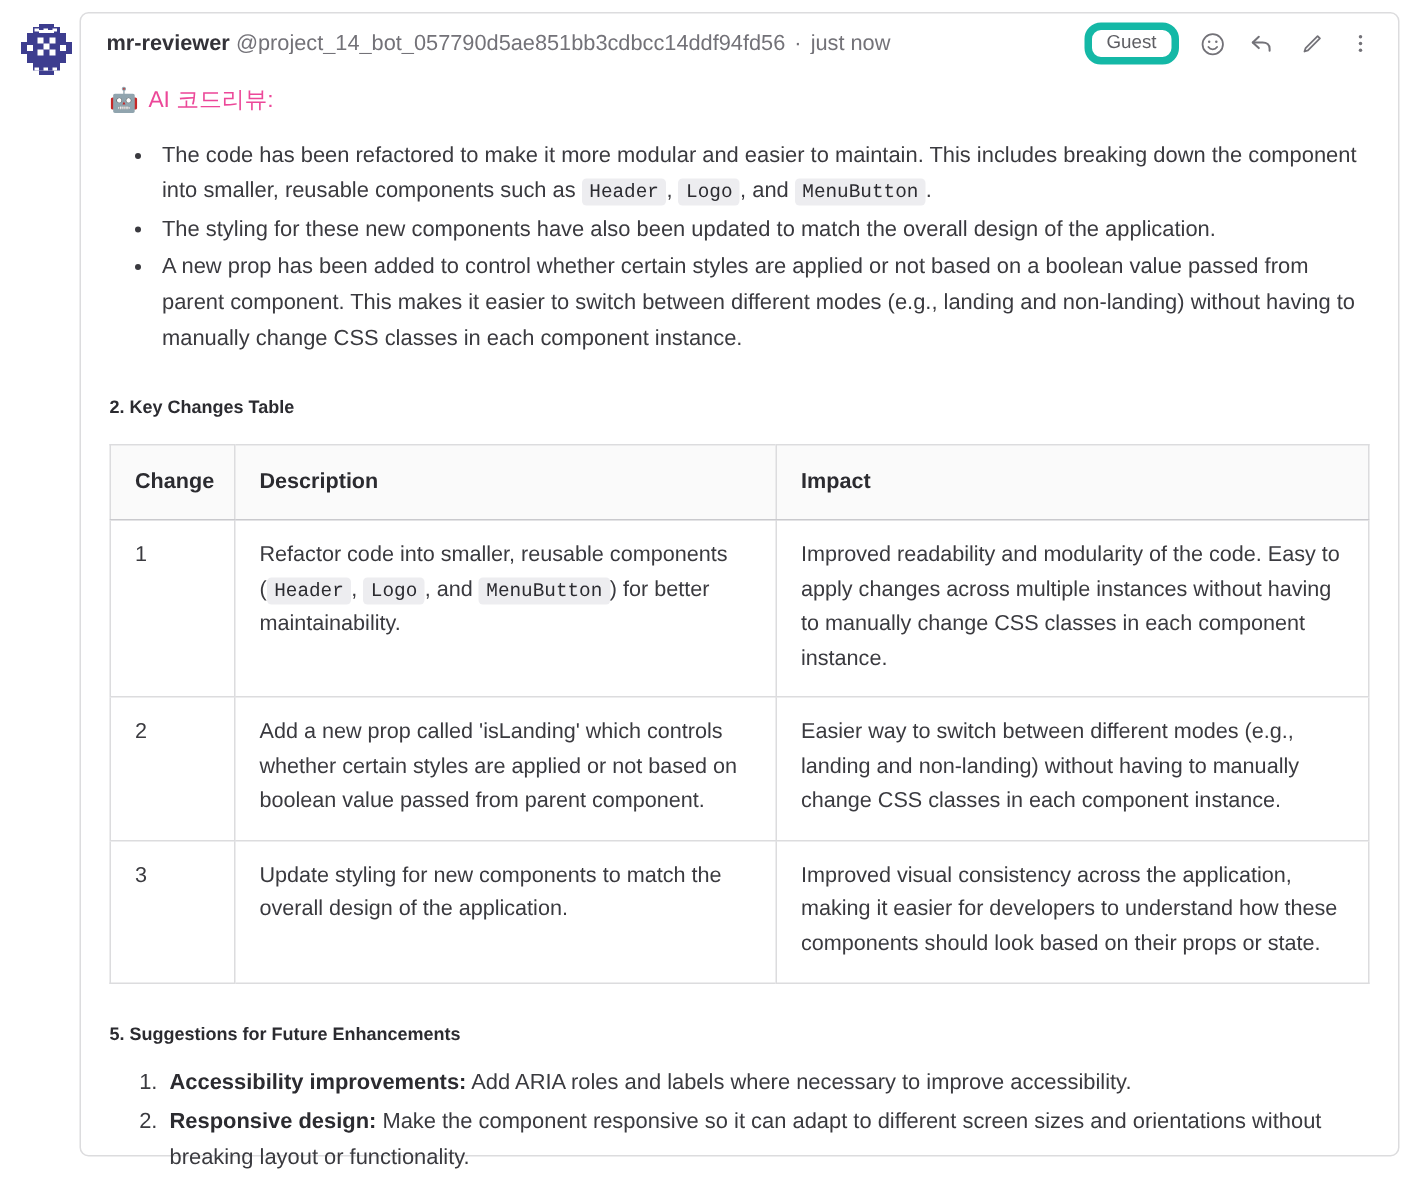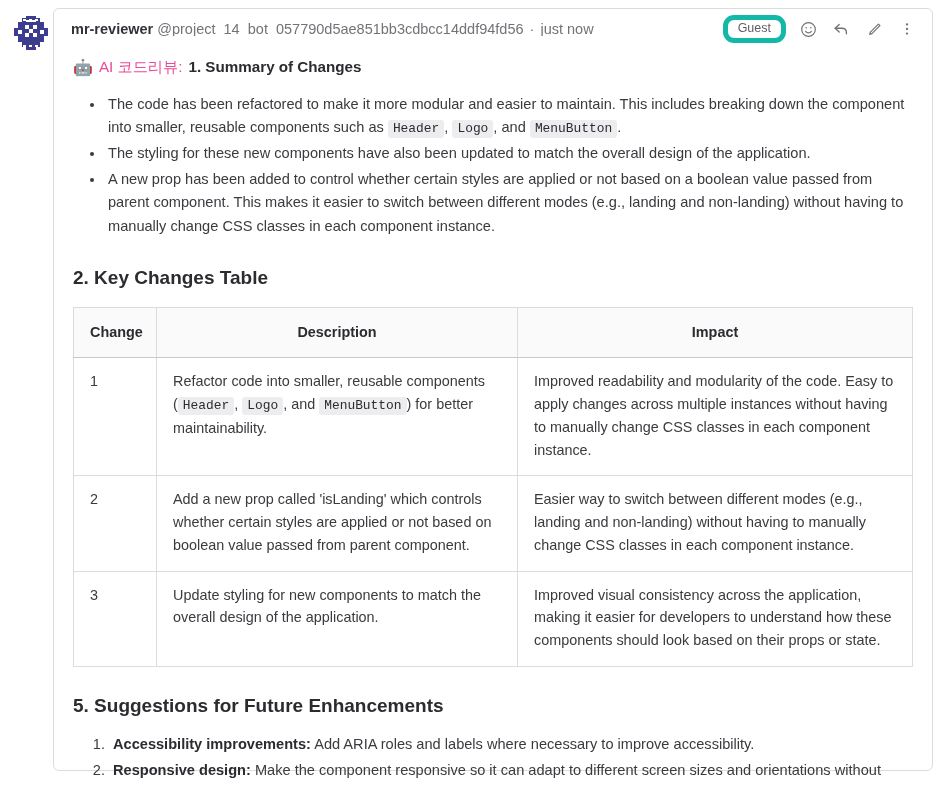--- a/index.html
+++ b/index.html
@@ -143,39 +143,39 @@
     font-family: "Liberation Mono", "DejaVu Sans Mono", monospace;
     background: #ededf0;
     border-radius: 3px;
     padding: 1px 5px 2px;
     font-size: 12.9px;
     color: #2b2b30;
     white-space: nowrap;
   }
 
   h3.section {
-    font-size: 19px;
+    font-size: 12px;
     font-weight: bold;
     color: #2b2b30;
     margin: 24px 0 0 0;
   }
 
   
   table.changes {
     border-collapse: collapse;
     width: 100%;
     margin-top: 15px;
     border: 1px solid #dcdcde;
     table-layout: fixed;
   }
   table.changes thead th {
     background: #fafafa;
     border-bottom: 1px solid #c9c9cd;
     border-right: 1px solid #dcdcde;
-    text-align: center;
+    text-align: left;
     font-size: 14.4px;
     font-weight: bold;
     color: #2b2b30;
     padding: 13px 16px 14px;
   }
   table.changes thead th:last-child { border-right: none; }
   table.changes tbody td {
     border-bottom: 1px solid #dcdcde;
     border-right: 1px solid #dcdcde;
     vertical-align: top;
@@ -291,21 +291,20 @@
           </svg>
         </button>
       </div>
     </div>
 
     <div class="card-body">
 
       <div class="title-line">
         <span class="robot-emoji">🤖</span>
         <span class="title-prefix">AI 코드리뷰:</span>
-        <span class="title-strong">1. Summary of Changes</span>
       </div>
 
       <ul class="bullets" id="summary-bullets">
           <li>The code has been refactored to make it more modular and easier to maintain. This includes breaking down the component into smaller, reusable components such as <code class="inline">Header</code>, <code class="inline">Logo</code>, and <code class="inline">MenuButton</code>.</li>
           <li>The styling for these new components have also been updated to match the overall design of the application.</li>
           <li>A new prop has been added to control whether certain styles are applied or not based on a boolean value passed from parent component. This makes it easier to switch between different modes (e.g., landing and non-landing) without having to manually change CSS classes in each component instance.</li>
         </ul>
 
       <h3 class="section">2. Key Changes Table</h3>
 

